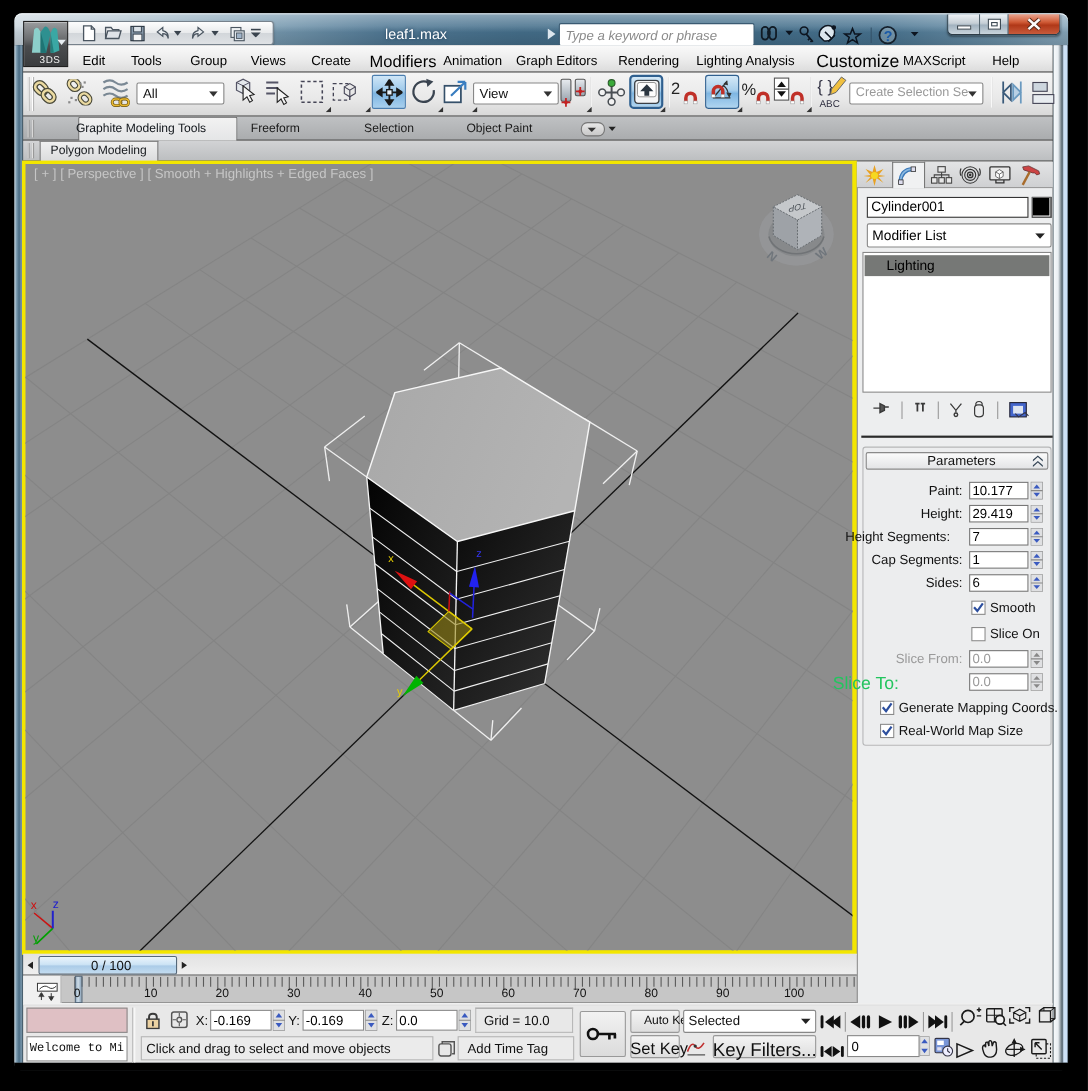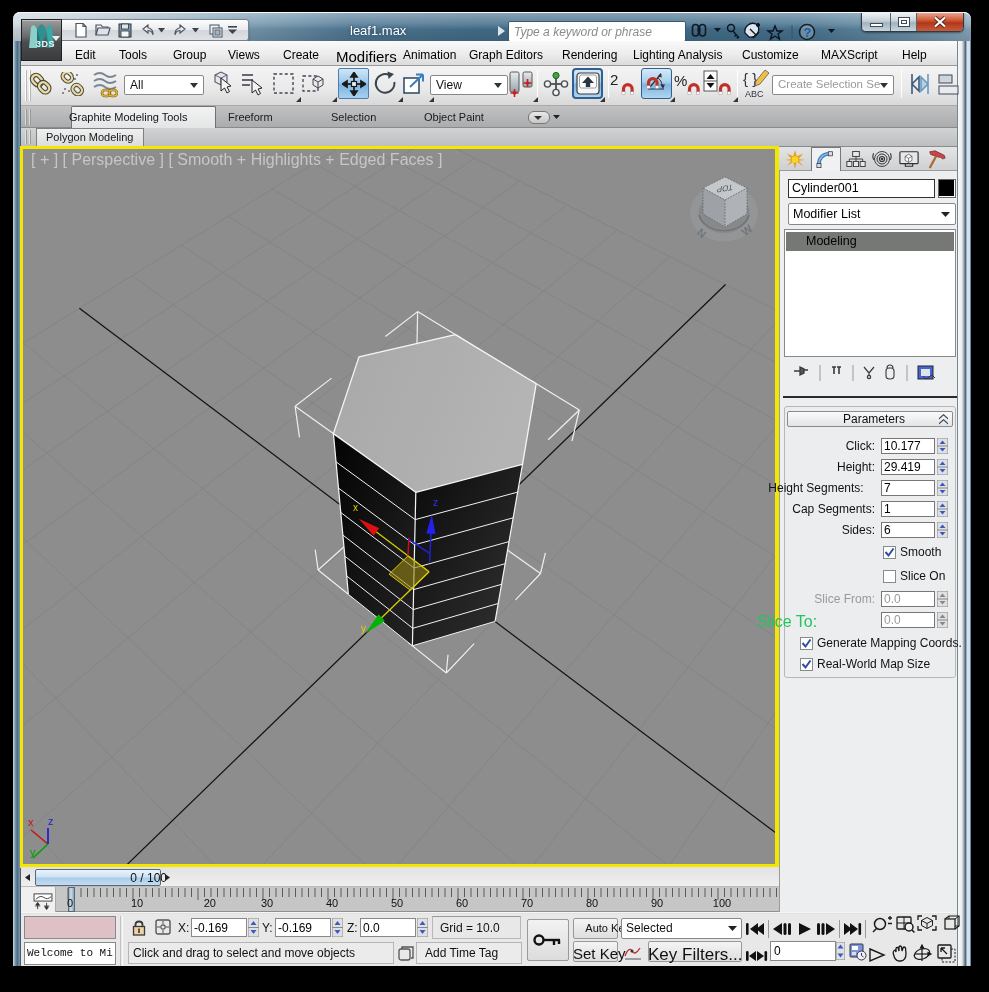--- a/index.html
+++ b/index.html
@@ -12,21 +12,21 @@
 <div class="a" style="left:957px;top:41px;width:14px;height:925px;background:linear-gradient(90deg,#32454f 0,#f5f8fa 10%,#e9eef2 35%,#51616b 62%,#cfe2f6 72%,#cbe0f6 93%,#1c2730 100%);"></div>
 <div class="a" style="left:13px;top:966px;width:958px;height:7px;background:linear-gradient(180deg,#43596700 0,#000 0),linear-gradient(90deg,#9fb5c3 0,#cfdfeb 8%,#b9cedc 50%,#d4e4f0 92%,#8ea4b2 100%);border-radius:0 0 6px 6px;"></div>
 <div class="a" style="left:21px;top:19px;width:41px;height:42px;background:linear-gradient(180deg,#9a9c9e 0,#6a6c6e 40%,#4a4c4e 55%,#3a3c3e 100%);border:1px solid #202020;box-shadow:inset 0 1px 0 rgba(255,255,255,0.35);z-index:5;"></div>
 <svg style="left:25px;top:22px;z-index:6" width="32" height="27" viewBox="0 0 32 27">
 <path d="M4 26 L6 5 Q8 2 10 4 L12 7 V26 Z" fill="#8ccfca"></path>
 <path d="M12 7 L15 3 Q17 1 19 4 L21 8 L17 26 H12 Z" fill="#2e9090"></path>
 <path d="M21 8 L23 4 Q25 2 27 5 L29 24 L24 26 L21 26 Z" fill="#3aa8a4"></path>
 <path d="M12 26 V7 L17 26 Z" fill="#1e7474"></path>
 <path d="M21 26 V8 L24 26 Z" fill="#25807c"></path>
 </svg>
-<div class="tx" style="left:36px;top:39px;color:#f2f2f2;font-size:9px;font-weight:bold;letter-spacing:0.5px;z-index:6">3DS</div>
+<div class="tx" style="left:36px;top:49px;color:#f2f2f2;font-size:9px;font-weight:normal;letter-spacing:0.5px;z-index:6">3DS</div>
 <svg style="left:52px;top:36px;z-index:6" width="9" height="6">
     <polygon points="0,0 8,0 4,5" fill="#e8eef2"></polygon>
   </svg>
 <div class="a" style="left:59px;top:19px;width:190px;height:22px;background:linear-gradient(180deg,#fdfdfd 0,#e8eaec 50%,#d2d6da 51%,#dfe2e5 100%);border:1px solid #77828c;border-radius:3px;box-shadow:0 1px 2px rgba(0,0,0,0.3);"></div>
 <svg style="left:72px;top:22px" width="18" height="17" viewBox="0 0 18 17">
     <path d="M4 1.5 H11 L14 4.5 V15 H4 Z" fill="#fff" stroke="#4a5560" stroke-width="1.2"></path>
     <path d="M11 1.5 V4.5 H14" stroke="#4a5560" fill="none" stroke-width="1.2"></path>
   </svg>
 <svg style="left:94px;top:22px" width="18" height="17" viewBox="0 0 18 17">
     <path d="M2 13 L4 6 H16 L14 13 Z" fill="#dfe3e8" stroke="#4a5560" stroke-width="1.2"></path>
@@ -100,21 +100,21 @@
 <div class="tx" style="left:75px;top:48px;font-size:12px;color:#000">Edit</div>
 <div class="tx" style="left:119px;top:48px;font-size:12px;color:#000">Tools</div>
 <div class="tx" style="left:173px;top:48px;font-size:12px;color:#000">Group</div>
 <div class="tx" style="left:228px;top:48px;font-size:12px;color:#000">Views</div>
 <div class="tx" style="left:283px;top:48px;font-size:12px;color:#000">Create</div>
 <div class="tx" style="left:336px;top:48px;font-size:15px;color:#000">Modifiers</div>
 <div class="tx" style="left:403px;top:48px;font-size:12px;color:#000">Animation</div>
 <div class="tx" style="left:469px;top:48px;font-size:12px;color:#000">Graph Editors</div>
 <div class="tx" style="left:562px;top:48px;font-size:12px;color:#000">Rendering</div>
 <div class="tx" style="left:633px;top:48px;font-size:12px;color:#000">Lighting Analysis</div>
-<div class="tx" style="left:742px;top:48px;font-size:12px;color:#000">Customize</div>
+<div class="tx" style="left:742px;top:48px;font-size:16px;color:#000">Customize</div>
 <div class="tx" style="left:821px;top:48px;font-size:12px;color:#000">MAXScript</div>
 <div class="tx" style="left:902px;top:48px;font-size:12px;color:#000">Help</div>
 <div class="a" style="left:21px;top:66px;width:936px;height:40px;background:linear-gradient(180deg,#f4f4f4 0,#e9e9e9 60%,#d8d8d8 100%);border-bottom:1px solid #aaa;"></div>
 <div class="a" style="left:25px;top:70px;width:2px;height:31px;background:#b6b6b6;border-left:1px solid #fff;"></div>
 <div class="a" style="left:29px;top:70px;width:2px;height:31px;background:#b6b6b6;border-left:1px solid #fff;"></div>
 <svg style="left:28px;top:72px" width="26" height="24" viewBox="0 0 26 24">
     <g transform="rotate(45 13 12)">
       <g fill="none">
         <rect x="2" y="8" width="11" height="8" rx="4" stroke="#4a4a3a" stroke-width="4.6"></rect>
         <rect x="2" y="8" width="11" height="8" rx="4" stroke="#ead9a0" stroke-width="2.4"></rect>
@@ -449,21 +449,21 @@
 <line x1="429.6" y1="561.7" x2="431.0" y2="531.7" stroke="#2222dd" stroke-width="1.4"></line>
 <polygon points="358.8,518.8 379.2,528.3 373.6,535.7" fill="#dd1111"></polygon>
 <polygon points="365.9,633.0 378.5,614.3 384.9,620.9" fill="#00b400"></polygon>
 <polygon points="431.8,514.8 435.5,534.0 426.3,533.5" fill="#2222ee"></polygon>
 <line x1="408.0" y1="555.8" x2="408.9" y2="537.8" stroke="#cc1111" stroke-width="1.4"></line>
 <line x1="408.8" y1="539.3" x2="430.0" y2="553.7" stroke="#2222dd" stroke-width="1.4"></line>
 <text x="353" y="511" fill="#e8d000" font-size="10" font-family="Liberation Sans">x</text>
 <text x="361" y="632" fill="#e8d000" font-size="10" font-family="Liberation Sans">y</text>
 <text x="433" y="506" fill="#3333ee" font-size="10" font-family="Liberation Sans">z</text>
   </svg>
-<div class="tx" style="left:31px;top:151px;font-size:16px;color:#c6c6c6">[ + ] [ Perspective ] [ Smooth + Highlights + Edged Faces ]</div>
+<div class="tx" style="left:31px;top:151px;font-size:12px;color:#c6c6c6">[ + ] [ Perspective ] [ Smooth + Highlights + Edged Faces ]</div>
 <svg style="left:23px;top:810px" width="60" height="55" viewBox="0 0 60 55">
 <line x1="25" y1="34" x2="8" y2="20" stroke="#cc1111" stroke-width="1.4"></line>
 <line x1="25" y1="34" x2="25" y2="18" stroke="#2222cc" stroke-width="1.8"></line>
 <line x1="25" y1="34" x2="10" y2="48" stroke="#00a000" stroke-width="1.6"></line>
 <text x="5" y="16" fill="#cc1111" font-size="11" font-family="Liberation Sans">x</text>
 <text x="25" y="15" fill="#2222cc" font-size="11" font-family="Liberation Sans">z</text>
 <text x="7" y="46" fill="#00a000" font-size="11" font-family="Liberation Sans">y</text>
 </svg>
 <svg style="left:683px;top:166px" width="85" height="85" viewBox="0 0 85 85">
 <ellipse cx="41" cy="47" rx="34" ry="28.5" fill="#9b9ea1" fill-opacity="0.5"></ellipse>
@@ -531,21 +531,21 @@
 <div class="a" style="left:788px;top:179px;width:147px;height:19px;background:#fff;border:1px solid #333;"></div>
 <div class="tx" style="left:792px;top:181px;font-size:12.5px;color:#000">Cylinder001</div>
 <div class="a" style="left:938px;top:179px;width:18px;height:19px;background:#000;border:1px solid #666;box-shadow:inset -1px -1px 0 #fff;"></div>
 <div class="a" style="left:788px;top:203px;width:168px;height:22px;background:#fff;border:1px solid #888;border-radius:2px;"></div>
 <div class="tx" style="left:793px;top:207px;font-size:12.5px;color:#000">Modifier List</div>
 <svg style="left:941px;top:212px" width="10" height="6">
     <polygon points="0,0 9,0 4.5,5" fill="#222"></polygon>
   </svg>
 <div class="a" style="left:784px;top:229px;width:172px;height:128px;background:#fff;border:1px solid #888;"></div>
 <div class="a" style="left:786px;top:232px;width:168px;height:19px;background:#767876;"></div>
-<div class="tx" style="left:806px;top:234px;font-size:12.5px;color:#000">Modeling</div>
+<div class="tx" style="left:806px;top:234px;font-size:12.5px;color:#000">Lighting</div>
 <svg style="left:790px;top:362px" width="160" height="22" viewBox="0 0 160 22">
 <g stroke="#3a3a3a" fill="none" stroke-width="1.3">
 <path d="M4 9 H10 M10 5 V13 L14 11 V7 Z M14 8 H18" fill="#555"></path>
 <line x1="30" y1="3" x2="30" y2="19" stroke="#999" stroke-width="1"></line>
 <path d="M44 5 V12 M49 5 V12 M42 5 H46 M47 5 H51" stroke-width="1.6"></path>
 <line x1="63" y1="3" x2="63" y2="19" stroke="#999" stroke-width="1"></line>
 <path d="M74 5 L79 11 L84 5 M79 11 V13" stroke-width="1.2"></path>
       <circle cx="79" cy="15" r="1.6"></circle>
 <path d="M99 6 Q96 6 96 9 L96 14 Q96 17 100 17 Q104 17 104 14 L104 9 Q104 6 101 6 Z M97 6 Q97 3 100 3 Q103 3 103 6" stroke-width="1.1"></path>
 <line x1="117" y1="3" x2="117" y2="19" stroke="#999" stroke-width="1"></line>
@@ -557,21 +557,21 @@
 <div class="a" style="left:783px;top:396px;width:174px;height:2px;background:#2a2a2a;"></div>
 <div class="a" style="left:784px;top:406px;width:172px;height:272px;border:1px solid #b6b7b8;border-radius:3px;background:#ecedee;"></div>
 <div class="a" style="left:787px;top:411px;width:166px;height:16px;background:linear-gradient(180deg,#fbfbfb 0,#e3e4e6 100%);border:1px solid #8a8a8a;border-radius:2px;"></div>
 <div class="tx" style="left:843px;top:412px;font-size:12px;color:#111">Parameters</div>
 <svg style="left:938px;top:413px" width="11" height="12" viewBox="0 0 11 12">
     <g fill="#345">
       <polygon points="1,5 5.5,1 10,5 10,6.5 5.5,2.5 1,6.5"></polygon>
       <polygon points="1,10 5.5,6 10,10 10,11.5 5.5,7.5 1,11.5"></polygon>
     </g>
   </svg>
-<div class="tx" style="left:757px;top:439px;font-size:12px;color:#111;width:118px;text-align:right">Click:</div>
+<div class="tx" style="left:757px;top:439px;font-size:12px;color:#111;width:118px;text-align:right">Paint:</div>
 <div class="a" style="left:881px;top:438px;width:54px;height:16px;background:#fff;border:1px solid #777;"></div>
 <div class="tx" style="left:884px;top:439px;font-size:12px;color:#000">10.177</div>
 <svg style="left:937px;top:438px" width="11" height="16" viewBox="0 0 11 16">
     <rect x="0" y="0" width="11" height="16" fill="#dfe0e2" stroke="#888" stroke-width="1"></rect>
     <line x1="0" y1="8" x2="11" y2="8" stroke="#888"></line>
     <polygon points="5.5,2.5 2.5,6 8.5,6" fill="#3a5ac0"></polygon>
     <polygon points="5.5,13.5 2.5,10 8.5,10" fill="#3a5ac0"></polygon>
   </svg>
 <div class="tx" style="left:757px;top:460px;font-size:12px;color:#111;width:118px;text-align:right">Height:</div>
 <div class="a" style="left:881px;top:459px;width:54px;height:16px;background:#fff;border:1px solid #777;"></div>
@@ -642,21 +642,21 @@
 <div class="a" style="left:800px;top:658px;width:13px;height:13px;background:#fff;border:1px solid #8a8a8a;"></div>
 <svg style="left:801px;top:659px" width="11" height="11" viewBox="0 0 11 11">
     <path d="M1.5 5 L4.5 8.5 L9.5 1.5" stroke="#2d4f9e" stroke-width="2" fill="none"></path>
   </svg>
 <div class="tx" style="left:817px;top:657px;font-size:12px;color:#111">Real-World Map Size</div>
 <div class="a" style="left:21px;top:867px;width:758px;height:20px;background:linear-gradient(180deg,#e2e2e2 0,#efefef 100%);border-bottom:1px solid #bbb;"></div>
 <svg style="left:25px;top:874px" width="6" height="8">
     <polygon points="5,0 5,7 0,3.5" fill="#222"></polygon>
   </svg>
 <div class="a" style="left:35px;top:869px;width:126px;height:17px;background:linear-gradient(180deg,#eaf4fc 0,#cde4f5 45%,#abcce8 55%,#c3dcf0 100%);border:1px solid #55687a;border-radius:2px;"></div>
-<div class="tx" style="left:35px;top:871px;font-size:12px;color:#111;width:132px;text-align:right">0 / 100</div>
+<div class="tx" style="left:35px;top:871px;font-size:12px;color:#111;width:132px;text-align:center">0 / 100</div>
 <svg style="left:165px;top:874px" width="6" height="8">
     <polygon points="0,0 0,7 5,3.5" fill="#222"></polygon>
   </svg>
 <div class="a" style="left:21px;top:887px;width:758px;height:25px;background:#c6c6c6;border-bottom:1px solid #909090;"></div>
 <div class="a" style="left:21px;top:887px;width:35px;height:25px;background:#f0f0f0;border-right:1px solid #aaa;"></div>
 <svg style="left:32px;top:893px" width="22" height="17" viewBox="0 0 22 19">
 <rect x="1" y="1" width="20" height="8" fill="#fff" stroke="#333"></rect>
     <path d="M3 7 Q8 2 12 5 T20 4" stroke="#333" fill="none"></path>
 <g stroke="#333" fill="#333">
       <line x1="5" y1="12" x2="5" y2="18"></line>
@@ -775,21 +775,21 @@
     <line x1="744.0" y1="0" x2="744.0" y2="9" stroke="#5a5a5a" stroke-width="1"></line>
     <line x1="750.5" y1="0" x2="750.5" y2="9" stroke="#5a5a5a" stroke-width="1"></line>
     <line x1="757.0" y1="0" x2="757.0" y2="9" stroke="#5a5a5a" stroke-width="1"></line>
     <line x1="763.5" y1="0" x2="763.5" y2="9" stroke="#5a5a5a" stroke-width="1"></line>
     <line x1="770.0" y1="0" x2="770.0" y2="9" stroke="#5a5a5a" stroke-width="1"></line>
     <line x1="776.5" y1="0" x2="776.5" y2="9" stroke="#5a5a5a" stroke-width="1"></line>
   </svg>
 <div class="a" style="left:68px;top:887px;width:7px;height:25px;background:linear-gradient(90deg,#9ab0c4 0,#cfdde8 40%,#8aa2b8 100%);border:1px solid #55687a;"></div>
 <div class="tx" style="left:67px;top:897px;font-size:11px;color:#111">0</div>
 <div class="tx" style="left:123px;top:897px;font-size:11px;color:#111;width:28px;text-align:center">10</div>
-<div class="tx" style="left:188px;top:897px;font-size:11px;color:#111;width:28px;text-align:right">20</div>
+<div class="tx" style="left:188px;top:897px;font-size:11px;color:#111;width:28px;text-align:center">20</div>
 <div class="tx" style="left:253px;top:897px;font-size:11px;color:#111;width:28px;text-align:center">30</div>
 <div class="tx" style="left:318px;top:897px;font-size:11px;color:#111;width:28px;text-align:center">40</div>
 <div class="tx" style="left:383px;top:897px;font-size:11px;color:#111;width:28px;text-align:center">50</div>
 <div class="tx" style="left:448px;top:897px;font-size:11px;color:#111;width:28px;text-align:center">60</div>
 <div class="tx" style="left:513px;top:897px;font-size:11px;color:#111;width:28px;text-align:center">70</div>
 <div class="tx" style="left:578px;top:897px;font-size:11px;color:#111;width:28px;text-align:center">80</div>
 <div class="tx" style="left:643px;top:897px;font-size:11px;color:#111;width:28px;text-align:center">90</div>
 <div class="tx" style="left:708px;top:897px;font-size:11px;color:#111;width:28px;text-align:center">100</div>
 <div class="a" style="left:21px;top:912px;width:936px;height:54px;background:#e8e8e8;"></div>
 <div class="a" style="left:21px;top:912px;width:936px;height:2px;background:linear-gradient(180deg,#fff,#d8d8d8);"></div>

